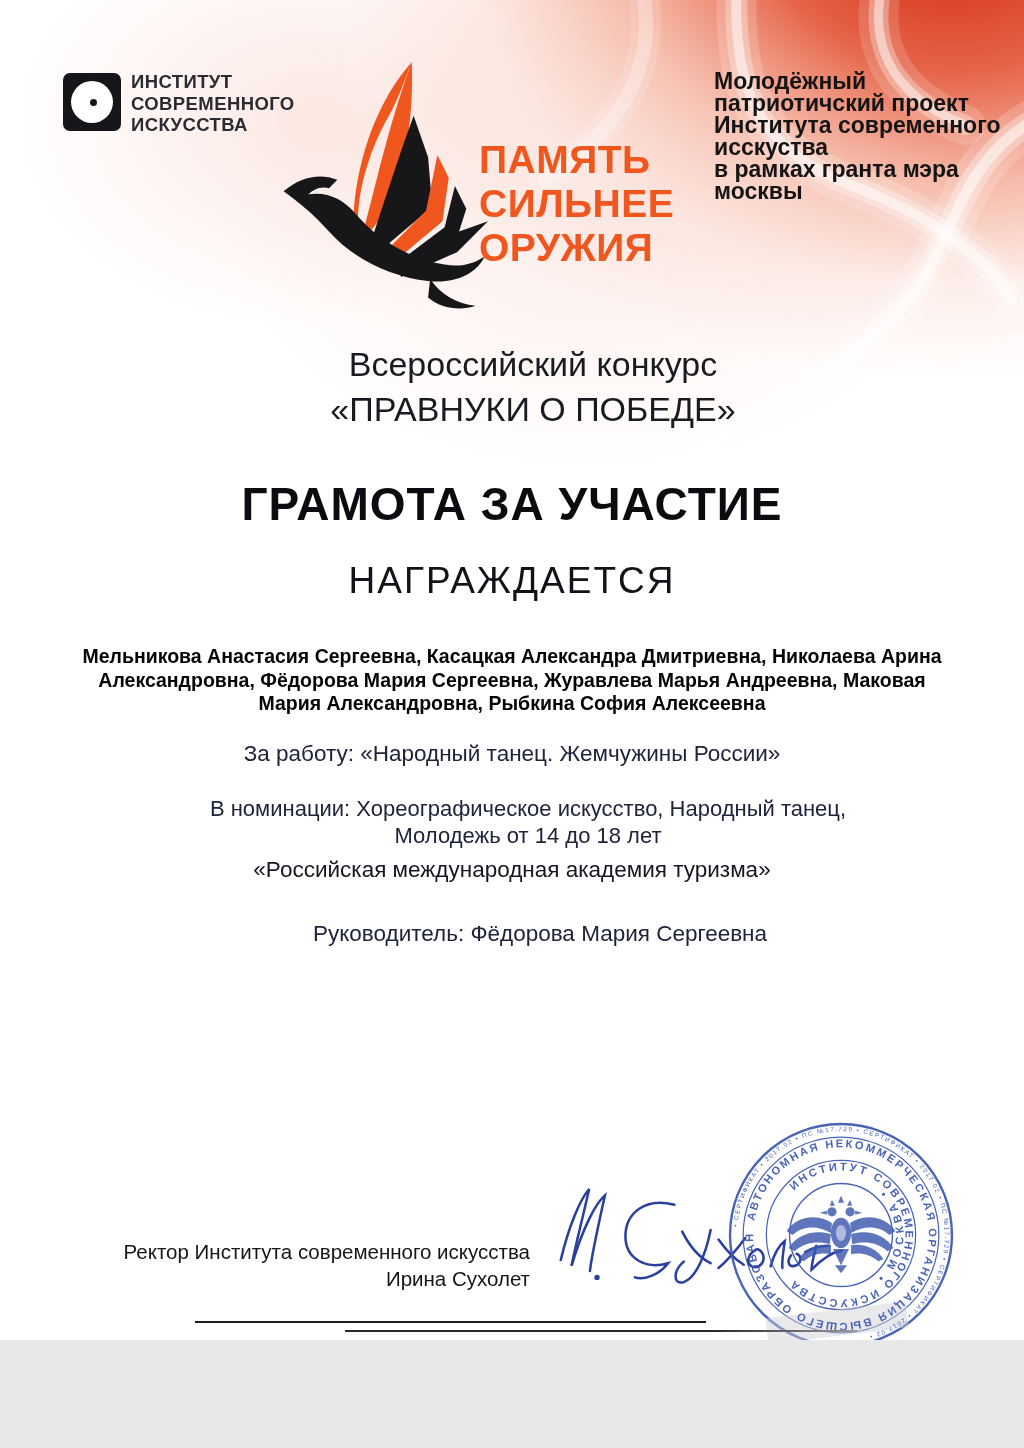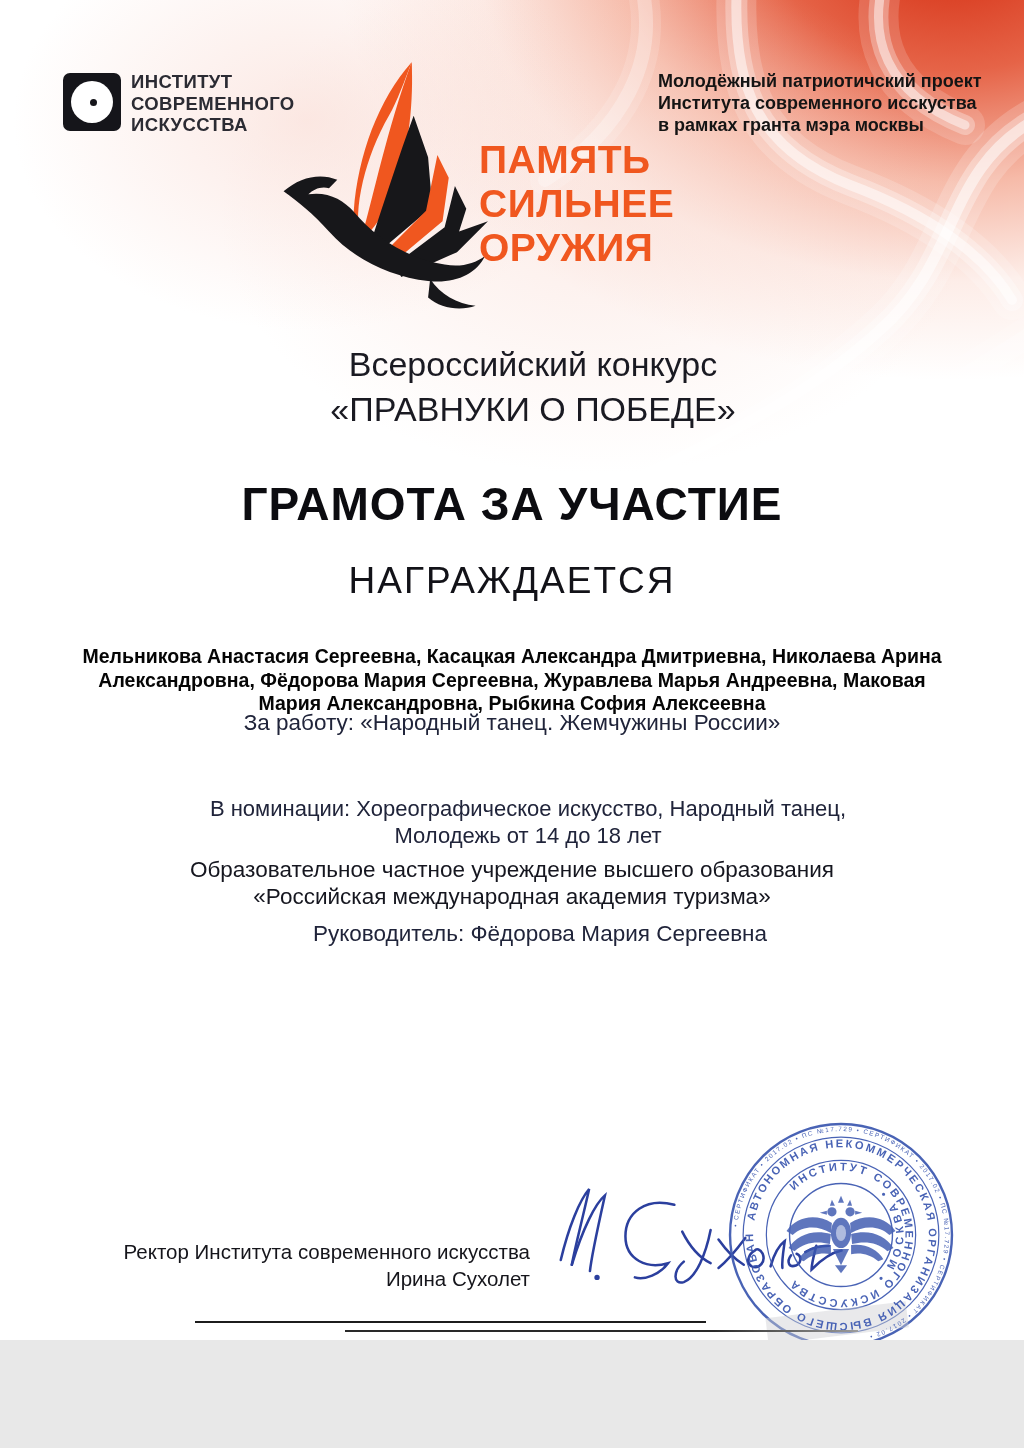--- a/index.html
+++ b/index.html
@@ -18,27 +18,27 @@
         rgba(240,140,110,0.60) 38%, rgba(249,199,183,0.32) 54%, rgba(255,255,255,0) 70%);
   }
   .bg-swoosh{position:absolute; left:0; top:0;}
   
   .isi-mark{position:absolute; left:63px; top:73px; width:58px; height:58px; background:#15151a; border-radius:7px;}
   .isi-mark .circle{position:absolute; left:50%; top:50%; width:42px; height:42px; margin:-21px 0 0 -21px; background:#fff; border-radius:50%;}
   .isi-mark .dot{position:absolute; left:50%; top:50%; width:7px; height:7px; margin:-3px 0 0 -2px; background:#15151a; border-radius:50%;}
   .isi-name{position:absolute; left:131px; top:71px; font-size:18.5px; font-weight:700; line-height:21.5px; letter-spacing:0.4px; color:#2b2b33;}
   .bird{position:absolute; left:278px; top:56px;}
   .wordmark{position:absolute; left:479px; top:138px; font-size:39px; font-weight:700; line-height:44px; letter-spacing:0.5px;}
-  .note{position:absolute; left:658px; top:70px; font-size:18px; font-weight:700; line-height:22px; color:#141414;}
+  .note{position:absolute; left:714px; top:70px; font-size:23px; font-weight:700; line-height:22px; color:#141414;}
   
   .contest{position:absolute; left:0; top:342px; width:1024px; text-align:center; font-size:34px; line-height:45px; color:#1a1a22;margin-left:21px;}
   .award-title{position:absolute; left:0; top:477px; width:1024px; text-align:center; font-size:46px; font-weight:700; letter-spacing:1px; color:#0c0c10;}
   .awarded{position:absolute; left:0; top:560px; width:1024px; text-align:center; font-size:37px; letter-spacing:2px; color:#121218;}
   .recipients{position:absolute; left:0; top:645px; width:1024px; text-align:center; font-size:19.5px; font-weight:700; line-height:23.5px; color:#050505;}
-  .work{position:absolute; left:0; top:710px; width:1024px; text-align:center; font-size:22.5px; color:#20243a;}
+  .work{position:absolute; left:0; top:741px; width:1024px; text-align:center; font-size:22.5px; color:#20243a;}
   .nomination{position:absolute; left:0; top:795px; width:1024px; text-align:center; font-size:22px; line-height:27px; color:#20243a;padding-left:16px;}
   .organization{position:absolute; left:0; top:856px; width:1024px; text-align:center; font-size:22.5px; line-height:27px; color:#15161f;}
   .supervisor{position:absolute; left:0; top:921px; width:1024px; text-align:center; font-size:22.5px; color:#20243a;padding-left:28px;}
   
   .signatory{position:absolute; left:100px; top:1238px; width:430px; text-align:right; font-size:20.5px; line-height:27px; color:#15151b;}
   .sig{position:absolute; left:548px; top:1178px;}
   .stamp{position:absolute; left:726px; top:1120px; opacity:0.93;}
   .rule1{position:absolute; left:195px; top:1321px; width:511px; height:2px; background:#1c1c1c;}
   .rule2{position:absolute; left:345px; top:1330px; width:513px; height:2px;
          background:linear-gradient(to right,#2a2a2a 0%, #2a2a2a 72%, #9c9c9c 100%);}
@@ -135,21 +135,20 @@
   </div>
 
   <div class="work">За работу: «Народный танец. Жемчужины России»</div>
 
   <div class="nomination">
     <div>В номинации: Хореографическое искусство, Народный танец,</div>
     <div>Молодежь от 14 до 18 лет</div>
   </div>
 
   <div class="organization">
-    <div>Образовательное частное учреждение высшего образования</div>
     <div>«Российская международная академия туризма»</div>
   </div>
 
   <div class="supervisor">Руководитель: Фёдорова Мария Сергеевна</div>
 
   <div class="signatory">
     <div>Ректор Института современного искусства</div>
     <div>Ирина Сухолет</div>
   </div>
 

